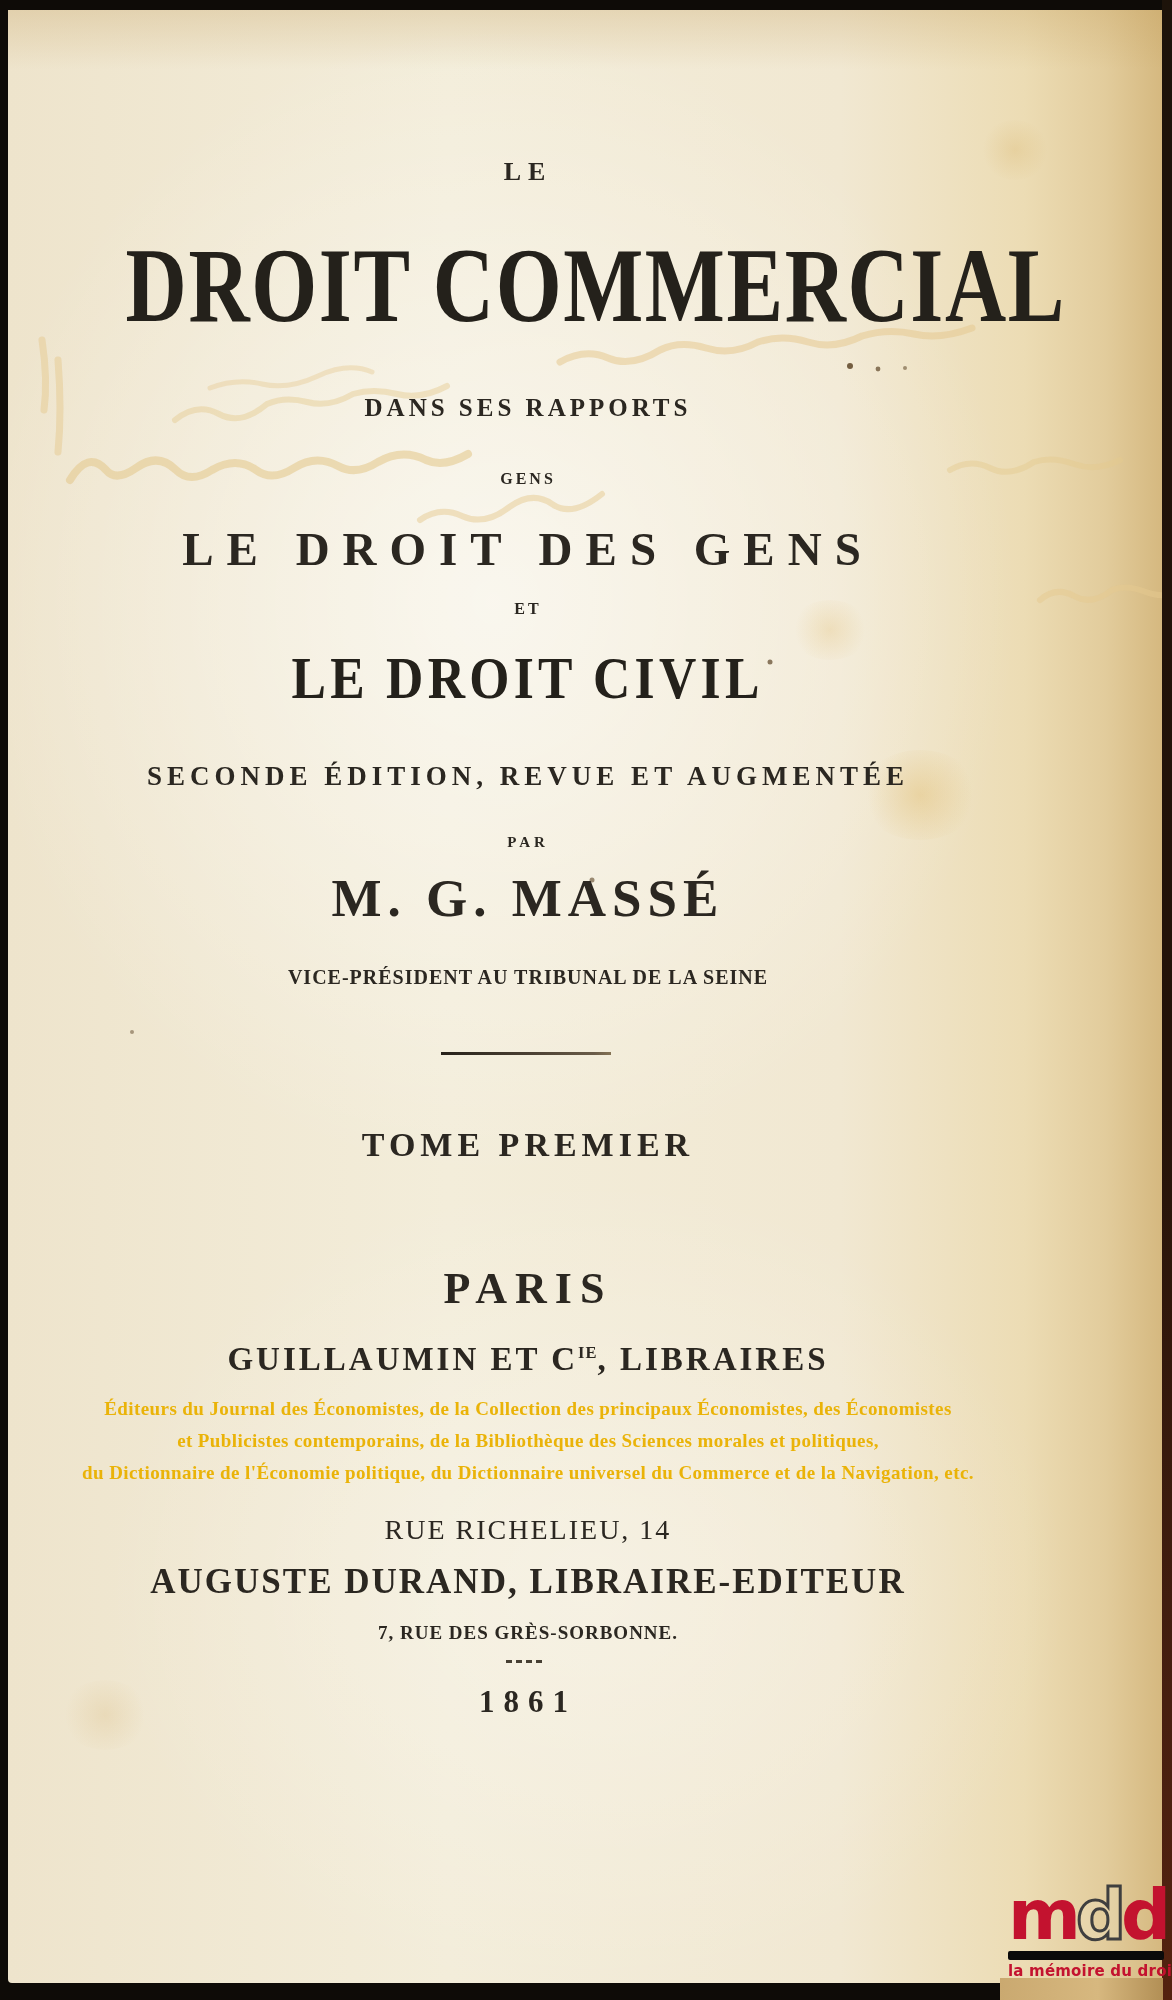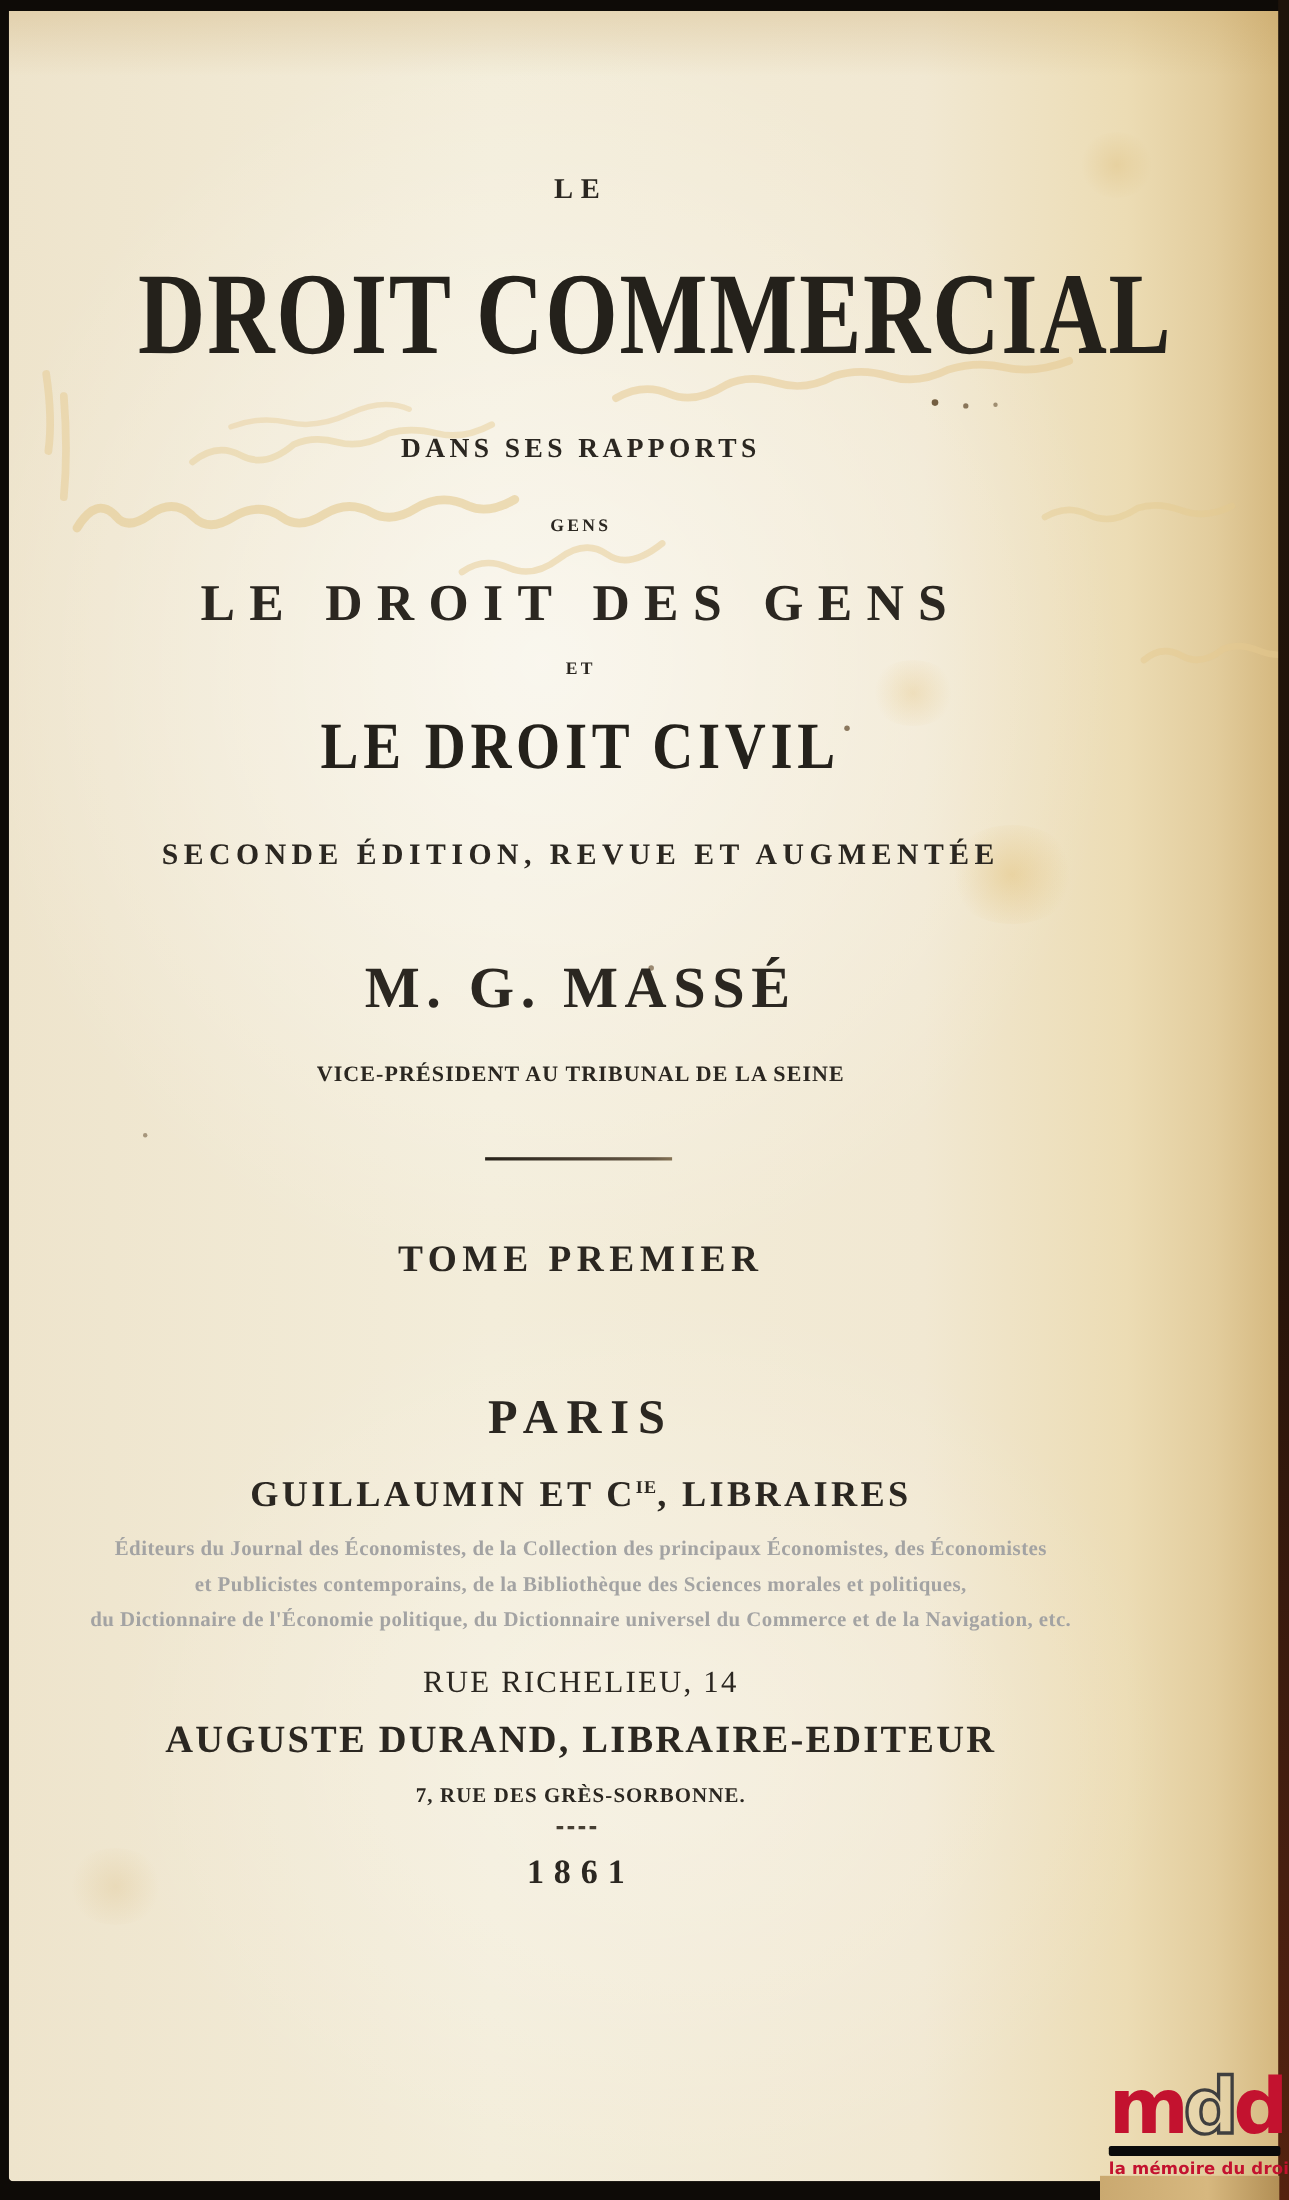--- a/index.html
+++ b/index.html
@@ -50,21 +50,21 @@
   #author{top:868px;font-size:53px;font-weight:bold;letter-spacing:6px;}
   #authtitle{top:966px;font-size:20px;font-weight:bold;letter-spacing:1px;}
   #rule1{
     position:absolute;left:441px;top:1052px;width:170px;height:3px;
     background:linear-gradient(90deg,#27221a,#4d4234 55%,#6a5c48 90%,#857355);
   }
   #tome{top:1126px;font-size:34px;font-weight:bold;letter-spacing:5px;}
   #paris{top:1263px;font-size:44px;font-weight:bold;letter-spacing:8px;}
   #pub1{top:1341px;font-size:33px;font-weight:bold;letter-spacing:3px;}
   #pub1 sup{font-size:0.5em;vertical-align:super;letter-spacing:1px;}
-  .pubdesc{font-size:19px;font-weight:bold;letter-spacing:0.4px;color:#a3a3a3;}
+  .pubdesc{font-size:19px;font-weight:bold;letter-spacing:0.4px;color:#eab308;}
   #pubd1{top:1398px;}
   #pubd2{top:1430px;}
   #pubd3{top:1462px;}
   #addr1{top:1514px;font-size:28px;font-weight:normal;letter-spacing:2px;}
   #pub2{top:1562px;font-size:35px;font-weight:bold;letter-spacing:2px;}
   #addr2{top:1622px;font-size:19px;font-weight:bold;letter-spacing:1px;}
   #rule2{
     position:absolute;left:506px;top:1660px;width:36px;height:0;
     border-top:3px dashed #463f33;
   }
@@ -116,20 +116,21 @@
 
   <div class="line" id="title"><span class="squeeze c-ink">DROIT COMMERCIAL</span></div>
 
   <div class="line" id="rel">DANS SES RAPPORTS</div>
   <div class="line" id="avec">GENS</div>
   <div class="line" id="gens">LE DROIT DES GENS</div>
   <div class="line" id="et">ET</div>
   <div class="line" id="civil"><span class="squeeze c-ink">LE DROIT CIVIL</span></div>
 
   <div class="line" id="edition">SECONDE ÉDITION, REVUE ET AUGMENTÉE</div>
+  <div class="line" id="par">PAR</div>
   <div class="line" id="authtitle">VICE-PRÉSIDENT AU TRIBUNAL DE LA SEINE</div>
   <div class="line" id="author">M. G. MASSÉ</div>
 
   <div id="rule1"></div>
 
   <div class="line" id="tome">TOME PREMIER</div>
   <div class="line" id="paris">PARIS</div>
 
   <div class="line" id="pub1"><span>GUILLAUMIN ET C</span><sup>IE</sup><span>, LIBRAIRES</span></div>
 

